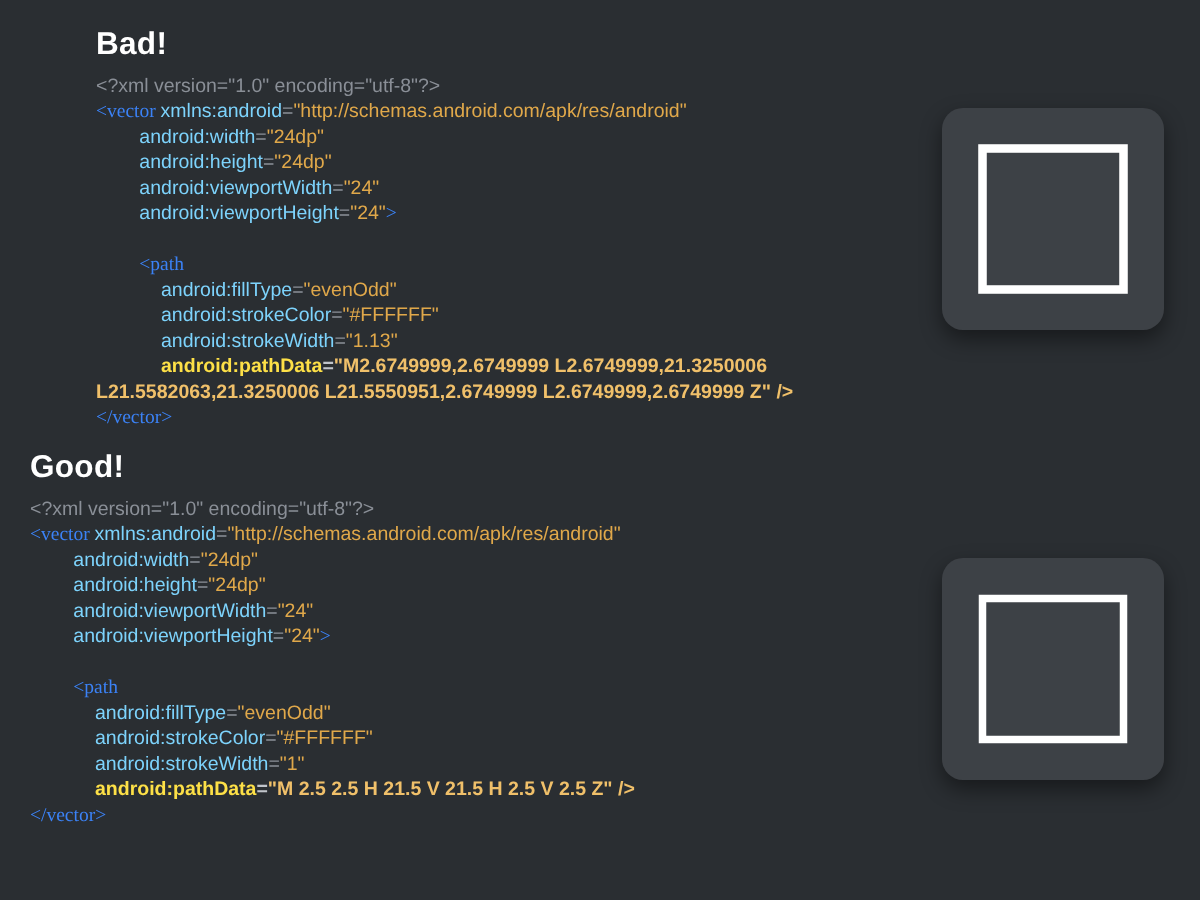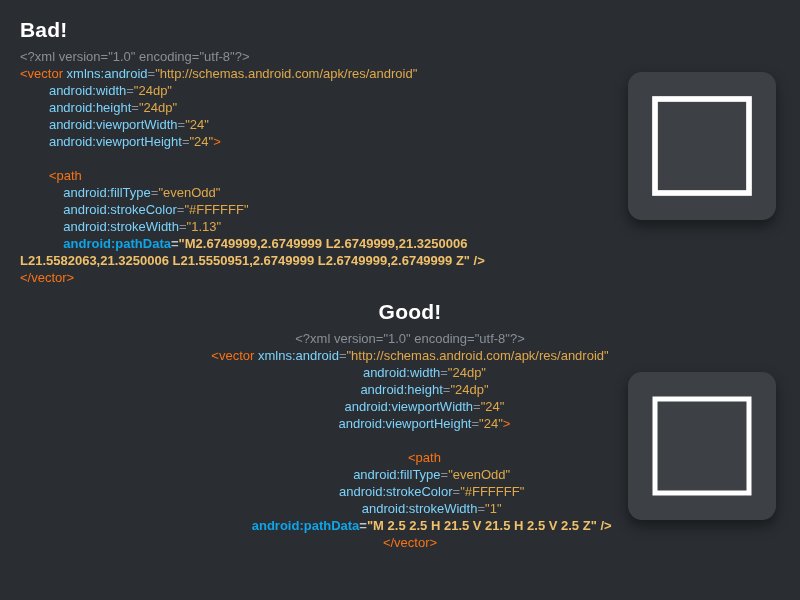--- a/index.html
+++ b/index.html
@@ -8,43 +8,43 @@
     height: 600px;
     background: #2a2e32;
     font-family: "Helvetica Neue", Arial, sans-serif;
     color: #e8e8e8;
     overflow: hidden;
     position: relative;
   }
   .section {
     position: relative;
   }
-  .section-bad { padding: 18px 0 0 20px; }
-  .section-good { padding: 14px 0 0 20px; text-align: center; }
+  .section-bad { padding: 18px 0 0 20px; margin-left: 44px; }
+  .section-good { padding: 14px 0 0 20px; }
   .heading {
     font-size: 21px;
     font-weight: 700;
     color: #ffffff;
     margin-bottom: 6px;
     letter-spacing: 0.2px;
   }
   .code {
     font-family: "Helvetica Neue", Arial, sans-serif;
     font-size: 13px;
     line-height: 17px;
     white-space: pre;
     color: #8a8f97;
   }
   .decl { color: #8a8f97; }
-  .elem { color: #f97316; }
+  .elem { color: #3b82f6; font-family: Liberation Serif, serif; }
   .attr { color: #7dd3fc; }
   .punct { color: #8a8f97; }
   .str { color: #e0a84a; }
   .bold-line { font-weight: 700; }
-  .bold-line .attr { color: #0ea5e9; }
+  .bold-line .attr { color: #fde047; }
   .bold-line .str { color: #f0c06a; }
   .bold-line .punct { color: #c0c4ca; }
 
   .preview {
     position: absolute;
     right: 24px;
     width: 148px;
     height: 148px;
     background: #3d4146;
     border-radius: 14px;

